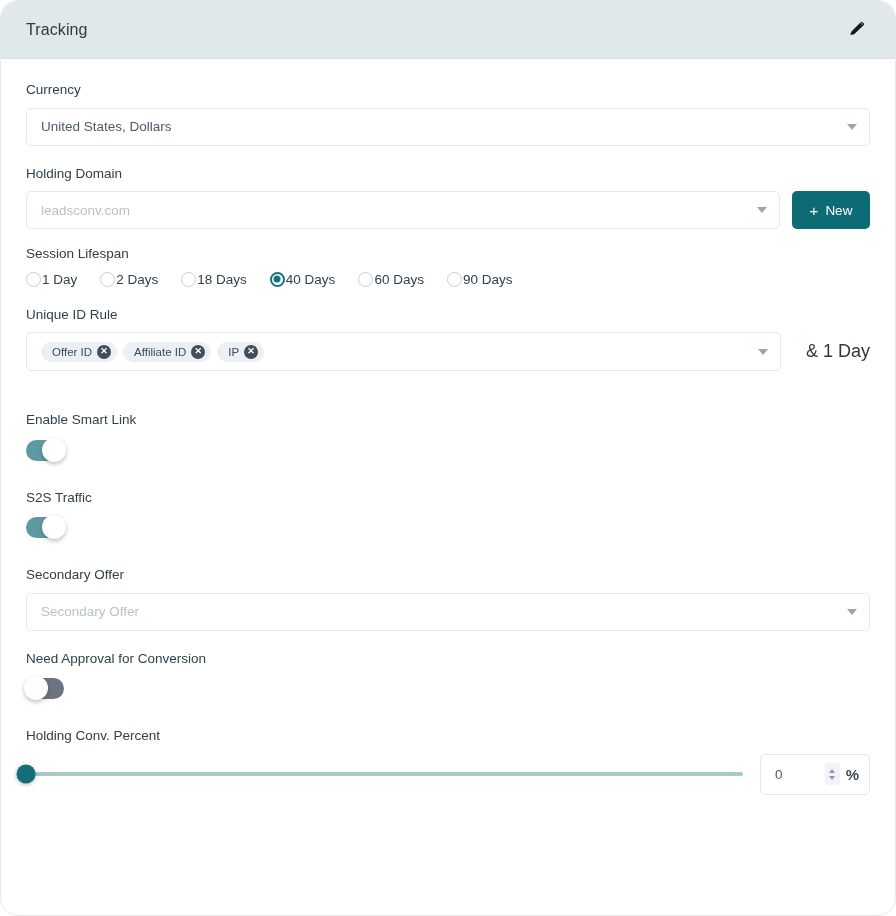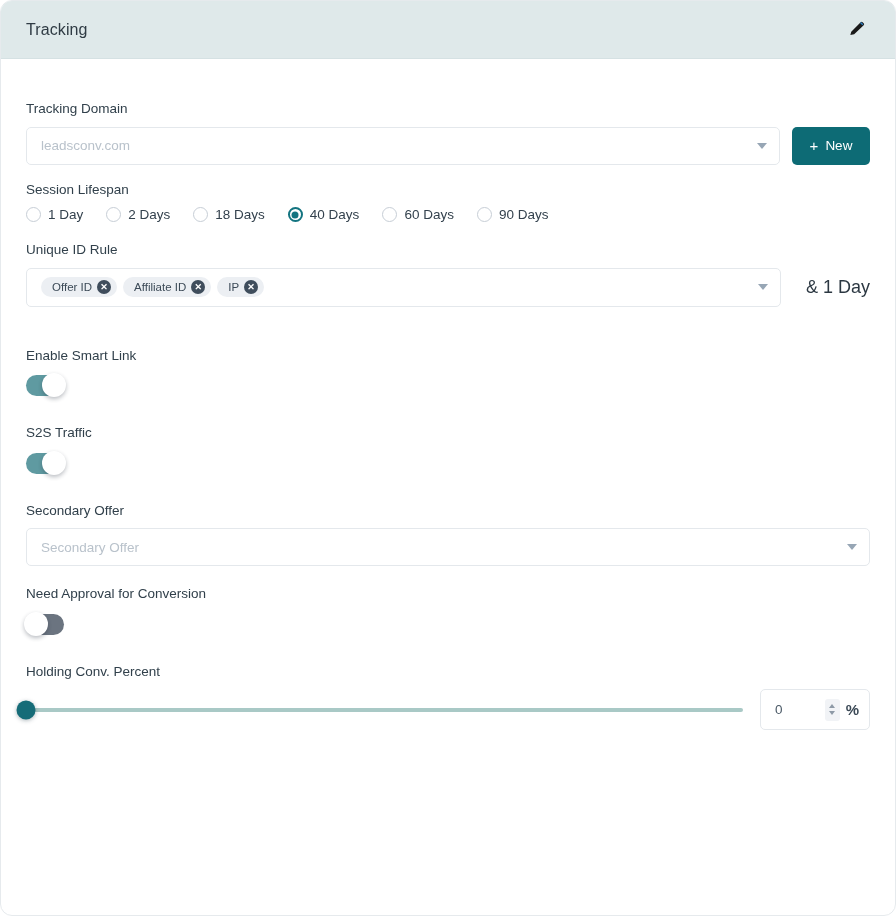--- a/index.html
+++ b/index.html
@@ -8,21 +8,21 @@
     height: 916px;
     background: #ffffff;
     font-family: "Liberation Sans", sans-serif;
     -webkit-font-smoothing: antialiased;
   }
   .panel {
     width: 896px;
     height: 916px;
     background: #ffffff;
     border: 1px solid #e6eaed;
-    border-radius: 12px;
+    border-radius: 18px;
     overflow: hidden;
     position: relative;
   }
 
   
   .panel-header {
     height: 58px;
     background: #dfe9ea;
     display: flex;
     align-items: center;
@@ -111,21 +111,21 @@
   
   .radio-group {
     display: flex;
     align-items: center;
     gap: 0;
     margin-top: 2px;
   }
   .radio-item {
     display: flex;
     align-items: center;
-    gap: 7px;
+    gap: 1px;
     cursor: pointer;
     margin-right: 23px;
   }
   .radio-mark {
     width: 15px; height: 15px;
     border-radius: 50%;
     border: 1.5px solid #c7ced6;
     background: #fff;
     flex: 0 0 auto;
     position: relative;
@@ -302,25 +302,32 @@
         <svg width="20" height="20" viewBox="0 0 24 24" fill="none">
           <path d="M4 20.5l1.1-4.1L16.4 5.1a1.6 1.6 0 0 1 2.3 0l1.3 1.3a1.6 1.6 0 0 1 0 2.3L8.6 19.4 4 20.5z" fill="#1a1a1a"></path>
           <path d="M16.2 5.3l2.8 2.8" stroke="#2f82c6" stroke-width="1.6"></path>
         </svg>
       </span>
     </button>
   </div>
 
   <div class="panel-body">
 
+    <div class="field">
+      <label class="field-label">Currency</label>
+      <div class="input-box">
+        <span class="input-value">United States, Dollars</span>
+        <span class="caret"></span>
+      </div>
+    </div>
 
     <div class="gap-lg"></div>
 
     <div class="field">
-      <label class="field-label">Tracking Domain</label>
+      <label class="field-label">Holding Domain</label>
       <div class="row-inline">
         <div class="input-box" style="flex:1">
           <span class="input-value placeholder">leadsconv.com</span>
           <span class="caret"></span>
         </div>
         <button class="btn-new">
           <span class="plus">+</span>
           <span>New</span>
         </button>
       </div>

